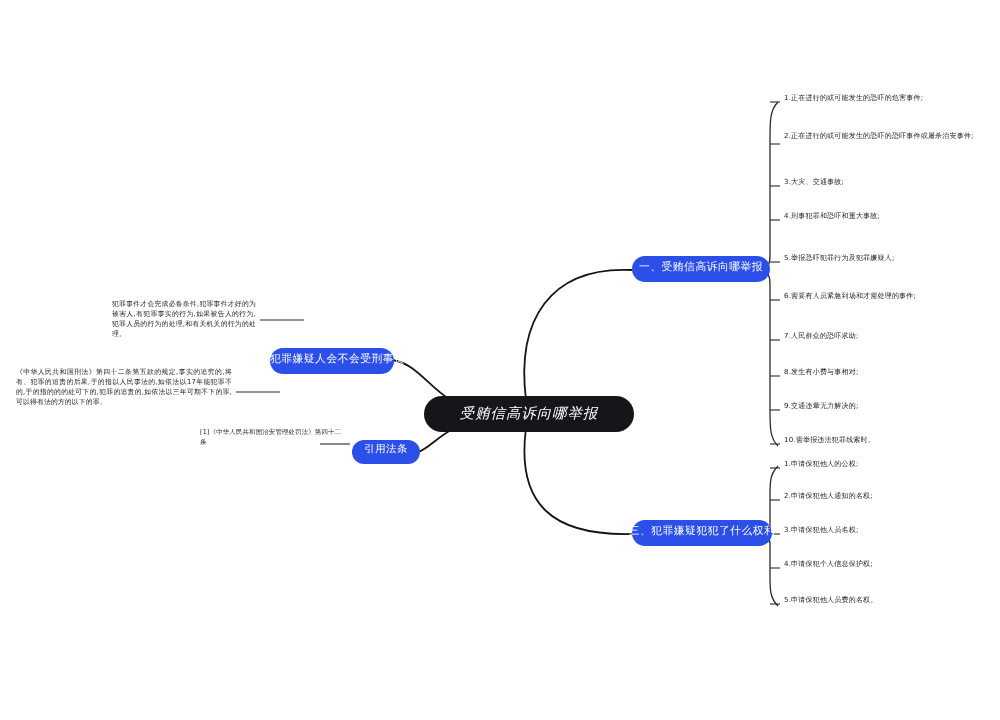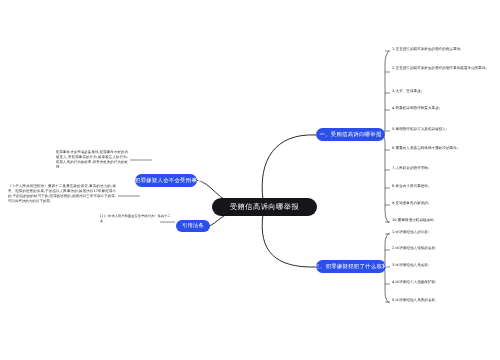--- a/index.html
+++ b/index.html
@@ -84,21 +84,21 @@
       <path d="M 385 250 L 390 250"></path>
       <path d="M 385 267 L 390 267"></path>
       <path d="M 385 284 L 390 284"></path>
       <path d="M 385 302 L 390 302"></path>
       <path d="M 130 160 L 152 160"></path>
       <path d="M 118 196 L 140 196"></path>
       <path d="M 160 222 L 175 222"></path>
     </g>
   </svg>
 
-  <div class="node central" style="left:212px;top:198px;width:105px;height:18px;">
+  <div class="node central" style="left:212px;top:198px;width:105px;height:18px;font-style:italic;">
     <span>受贿信高诉向哪举报</span>
   </div>
 
   <div class="node branch" style="left:316px;top:128px;width:69px;height:13px;">
     <span>一、受贿信高诉向哪举报</span>
   </div>
 
   <div class="node branch" style="left:135px;top:174px;width:62px;height:13px;">
     <span>二、犯罪嫌疑人会不会受刑事责任</span>
   </div>

